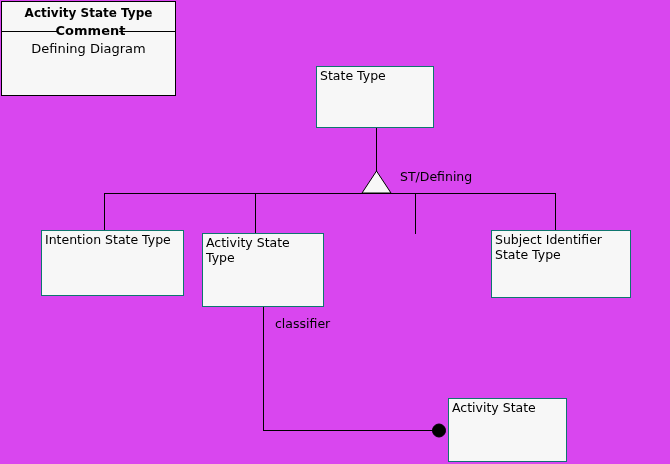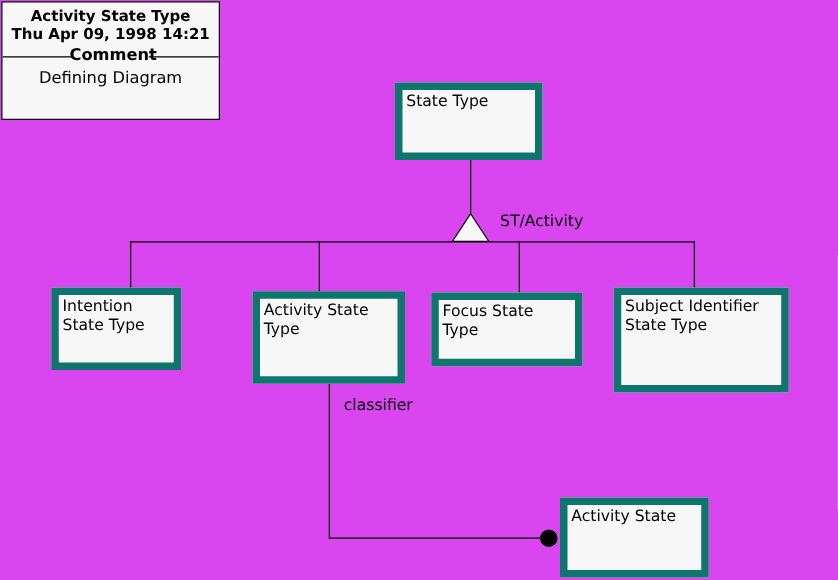--- a/index.html
+++ b/index.html
@@ -79,21 +79,21 @@
     line-height: 17px;
     font-weight: normal;
     margin-top: 1px;
     text-align: center;
   }
 
   
   .node {
     position: absolute;
     background: #f7f7f7;
-    border: 6px solid #0f766e;
+    border: 1px solid #0f766e;
     box-sizing: border-box;
   }
   .node .node-label {
     position: absolute;
     left: 3px;
     top: 1px;
     right: 2px;
     font-size: 12.5px;
     line-height: 15px;
     white-space: pre-line;
@@ -130,52 +130,48 @@
 
     <line x1="555.5" y1="193" x2="555.5" y2="230" stroke="#000" stroke-width="1"></line>
 
     <line x1="263.5" y1="307" x2="263.5" y2="430.5" stroke="#000" stroke-width="1"></line>
     <line x1="263" y1="430.5" x2="440" y2="430.5" stroke="#000" stroke-width="1"></line>
     <circle cx="439" cy="430.5" r="6.5" fill="#000" stroke="#000" stroke-width="1"></circle>
   </svg>
 
   <div class="title-block">
     <div class="title-line first">Activity State Type</div>
-    <div class="title-line">Thu Apr 09, 1998  14:21</div>
     <div class="comment-rule">
       <span class="rule-left"></span>
       <span class="comment-label">Comment</span>
       <span class="rule-right"></span>
     </div>
     <div class="subtitle-line">Defining Diagram</div>
   </div>
 
   <div class="node" style="left:316px; top:66px; width:118px; height:62px;">
     <div class="node-label">State Type</div>
   </div>
 
-  <div class="node" style="left:41px; top:230px; width:104px; height:66px;">
+  <div class="node" style="left:41px; top:230px; width:143px; height:66px;">
     <div class="node-label">Intention State Type</div>
   </div>
 
   <div class="node" style="left:202px; top:233px; width:122px; height:74px;">
     <div class="node-label">Activity State
 Type</div>
   </div>
 
-  <div class="node" style="left:345px; top:234px; width:121px; height:59px;">
-    <div class="node-label">Focus State Type</div>
-  </div>
 
-  <div class="node" style="left:491px; top:230px; width:140px; height:84px;">
+  <div class="node" style="left:491px; top:230px; width:140px; height:68px;">
     <div class="node-label">Subject Identifier
 State Type</div>
   </div>
 
   <div class="node" style="left:448px; top:398px; width:119px; height:64px;">
     <div class="node-label">Activity State</div>
   </div>
 
-  <div class="edge-label" style="left:400px; top:170px;">ST/Activity</div>
+  <div class="edge-label" style="left:400px; top:170px;">ST/Defining</div>
 
   <div class="edge-label italic" style="left:275px; top:317px;">classifier</div>
 
 </div>
 
 </body></html>

